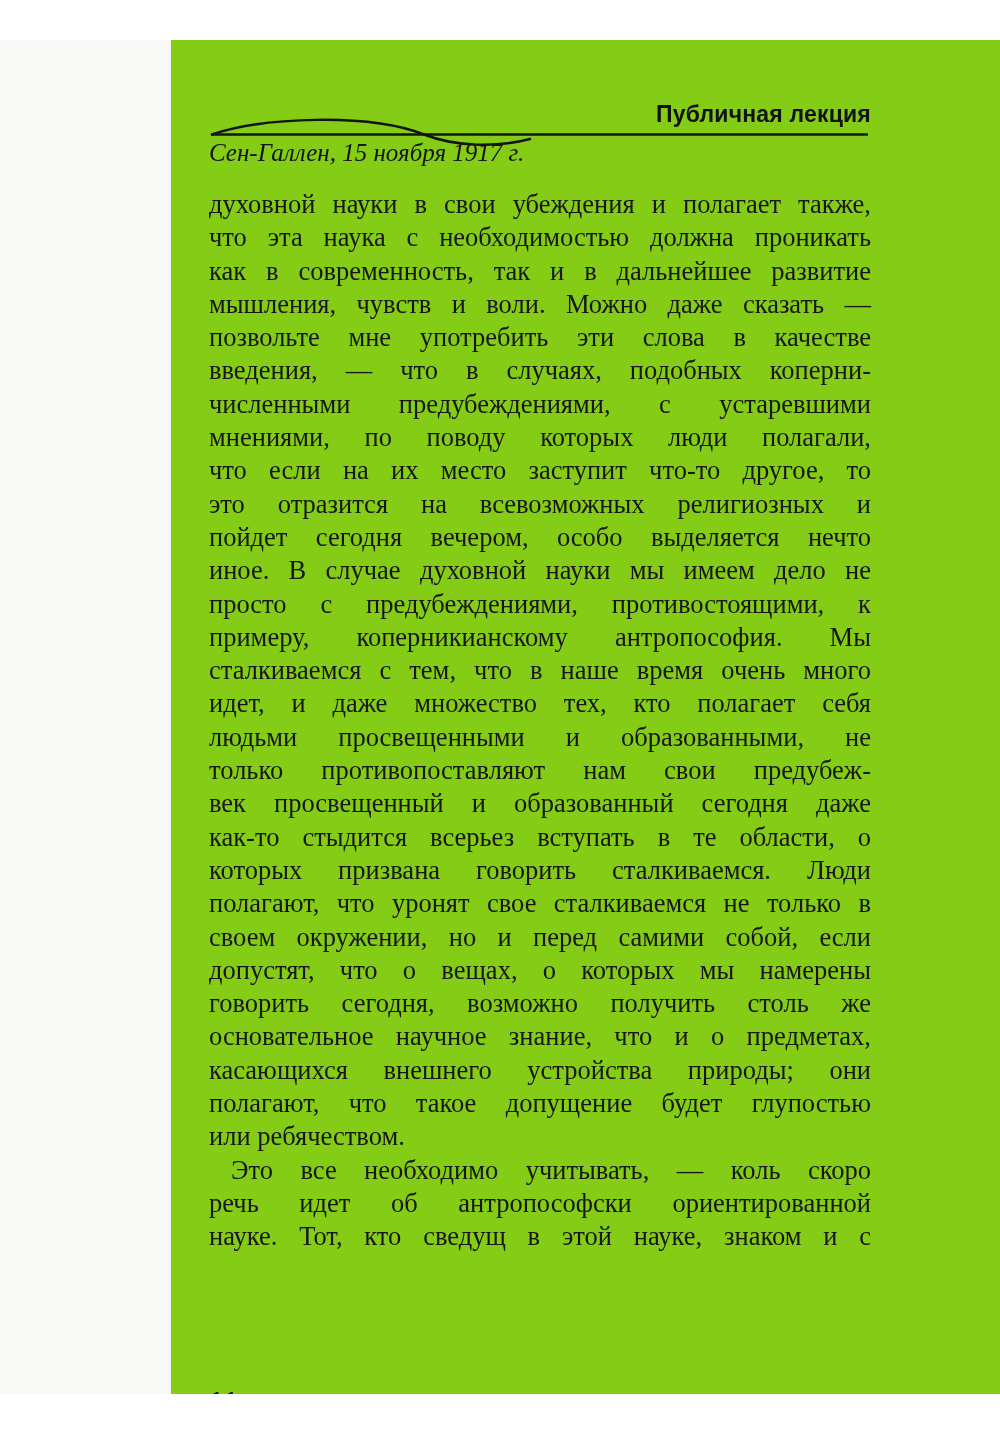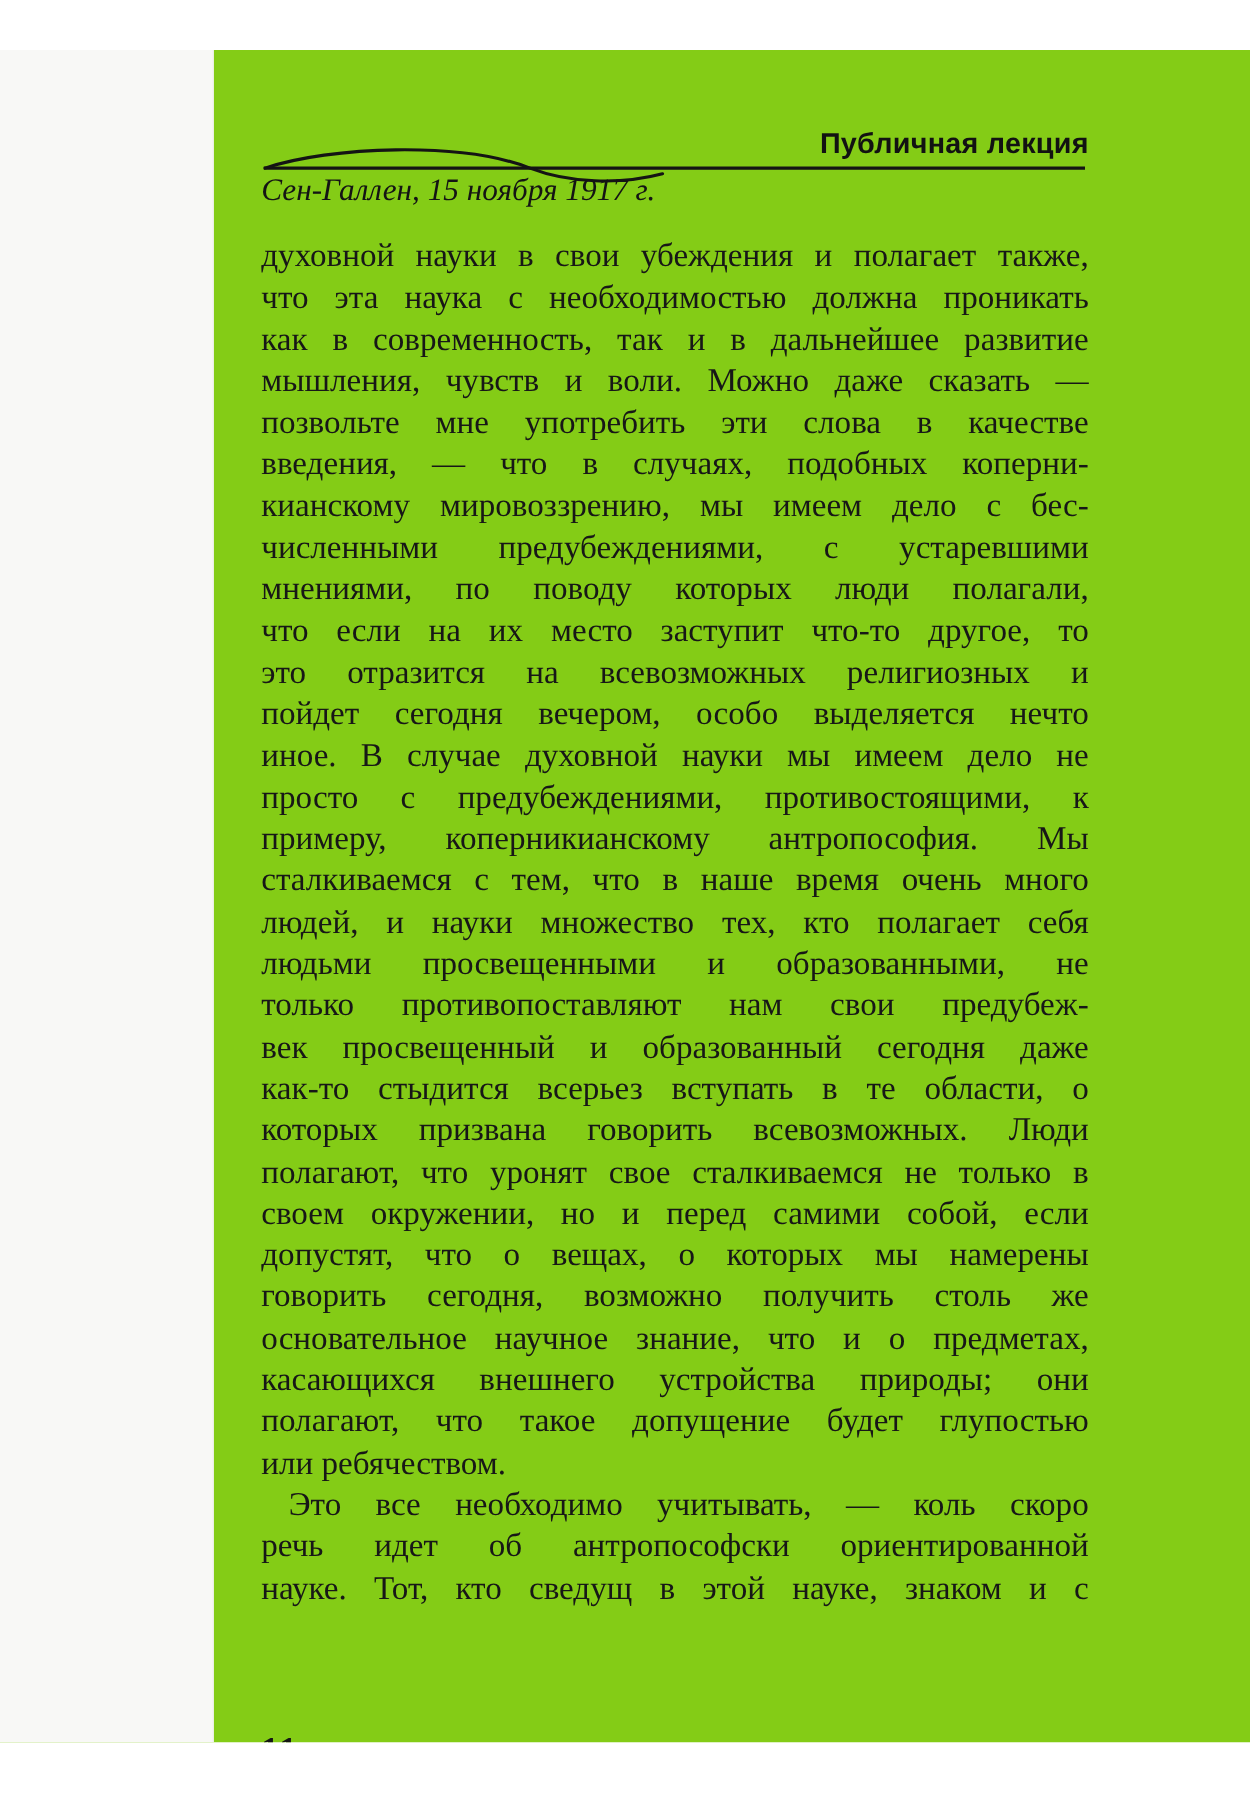--- a/index.html
+++ b/index.html
@@ -114,36 +114,35 @@
 
     <div class="dateline">Сен-Галлен, 15 ноября 1917 г.</div>
 
     <div class="body-text">
         <div class="line">духовной науки в свои убеждения и полагает также,</div>
         <div class="line">что эта наука с необходимостью должна проникать</div>
         <div class="line">как в современность, так и в дальнейшее развитие</div>
         <div class="line">мышления, чувств и воли. Можно даже сказать —</div>
         <div class="line">позвольте мне употребить эти слова в качестве</div>
         <div class="line">введения, — что в случаях, подобных коперни-</div>
-        <div class="line">кианскому мировоззрению, мы имеем дело с бес-</div>
         <div class="line">численными предубеждениями, с устаревшими</div>
         <div class="line">мнениями, по поводу которых люди полагали,</div>
         <div class="line">что если на их место заступит что-то другое, то</div>
         <div class="line">это отразится на всевозможных религиозных и</div>
         <div class="line">пойдет сегодня вечером, особо выделяется нечто</div>
         <div class="line">иное. В случае духовной науки мы имеем дело не</div>
         <div class="line">просто с предубеждениями, противостоящими, к</div>
         <div class="line">примеру, коперникианскому антропософия. Мы</div>
         <div class="line">сталкиваемся с тем, что в наше время очень много</div>
-        <div class="line">людей, и науки множество тех, кто полагает себя</div>
+        <div class="line">идет, и даже множество тех, кто полагает себя</div>
         <div class="line">людьми просвещенными и образованными, не</div>
         <div class="line">только противопоставляют нам свои предубеж-</div>
         <div class="line">век просвещенный и образованный сегодня даже</div>
         <div class="line">как-то стыдится всерьез вступать в те области, о</div>
-        <div class="line">которых призвана говорить всевозможных. Люди</div>
+        <div class="line">которых призвана говорить сталкиваемся. Люди</div>
         <div class="line">полагают, что уронят свое сталкиваемся не только в</div>
         <div class="line">своем окружении, но и перед самими собой, если</div>
         <div class="line">допустят, что о вещах, о которых мы намерены</div>
         <div class="line">говорить сегодня, возможно получить столь же</div>
         <div class="line">основательное научное знание, что и о предметах,</div>
         <div class="line">касающихся внешнего устройства природы; они</div>
         <div class="line">полагают, что такое допущение будет глупостью</div>
         <div class="line no-stretch">или ребячеством.</div>
         <div class="line indent">Это все необходимо учитывать, — коль скоро</div>
         <div class="line">речь идет об антропософски ориентированной</div>

